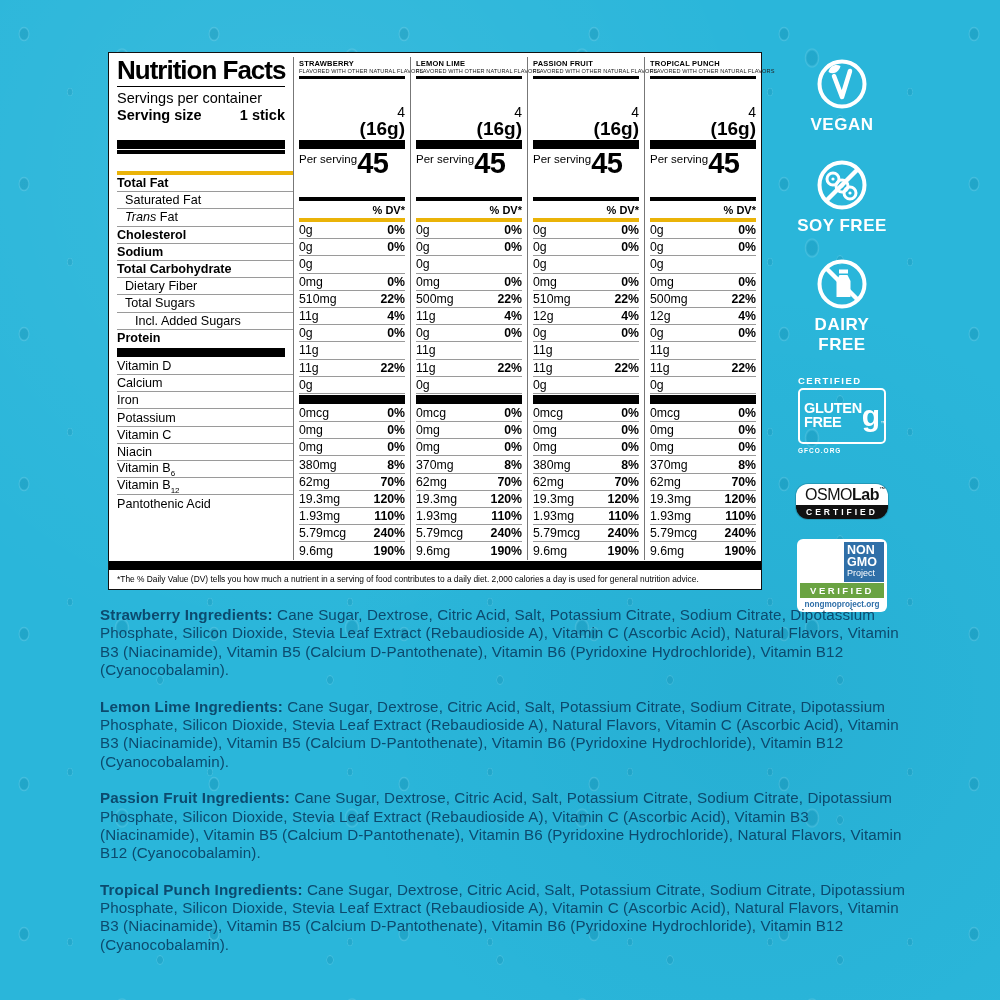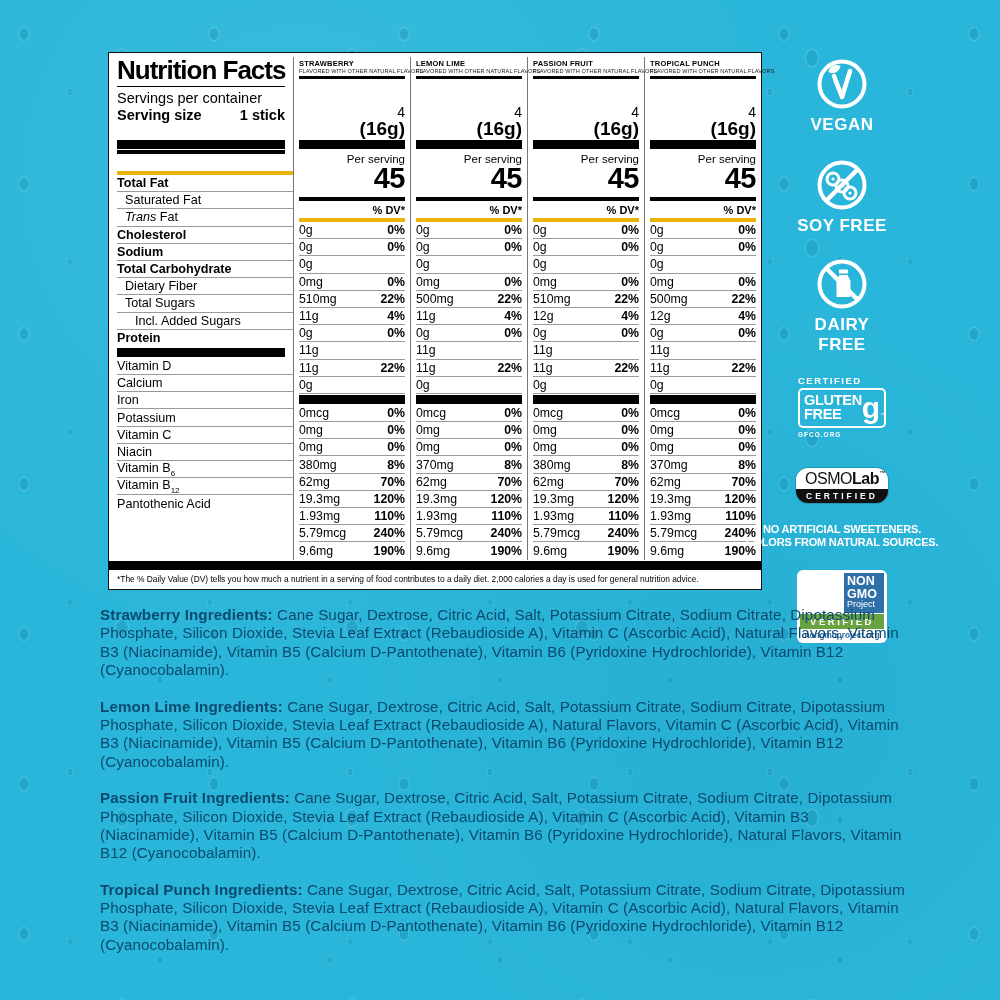--- a/index.html
+++ b/index.html
@@ -22,21 +22,21 @@
     background:#fff; border:1px solid #111; padding:4px 0 0 0;
   }
   .cols{ display:flex; }
   .lcol{ width:186px; padding:0 0 0 8px; }
   .fcol{ width:117px; border-left:1px solid #777; padding:0 5px; }
   .bar8{ height:9px; background:#000; margin:1px 0; }
   .bar4{ height:4px; background:#000; margin:1px 0; }
   .bar2{ height:2.5px; background:#000; margin:2px 0 1px 0; }
   .fullbar{ height:9px; background:#000; margin:1px 0 0 0; }
   .headzone{ height:82px; display:flex; flex-direction:column; }
-  .calzone{ height:46px; display:flex; flex-direction:column; }
+  .calzone{ height:46px; display:flex; flex-direction:row; }
   .dvrow{ height:20px; border-bottom:4px solid #eab308; display:flex; align-items:center; justify-content:flex-end; }
   .dvh{ font-size:11px; font-weight:700; }
   .nrow{ height:17.2px; border-bottom:1px solid #9a9a9a; display:flex; align-items:center; justify-content:space-between; overflow:hidden; }
   .nrow:last-child{ border-bottom:none; }
   .lab{ font-size:12.6px; color:#000; white-space:nowrap; }
   .l-b .lab{ font-weight:700; }
   .l-i1 .lab{ padding-left:8px; }
   .l-i2 .lab{ padding-left:18px; }
   .amt{ font-size:12.3px; }
   .pct{ font-size:12.3px; font-weight:700; }
@@ -53,21 +53,21 @@
   .fps{ margin-top:3px; text-align:right; font-size:11.5px; }
   .fcal{ text-align:right; font-size:29px; font-weight:700; line-height:.95; letter-spacing:-.5px; }
   .footnote{ font-size:8.4px; color:#000; padding:4px 8px 5px 8px; }
   
   .badges{ position:absolute; left:794px; top:58px; width:96px; display:flex; flex-direction:column; align-items:center; color:#fff; }
   .bicon{ width:52px; height:52px; }
   .blabel{ font-size:17px; font-weight:700; letter-spacing:.5px; margin-top:5px; text-align:center; }
   .mt-soy{ margin-top:24px; } .mt-dairy{ margin-top:22px; }
   .gf{ margin-top:20px; width:88px; }
   .gf-cert{ font-size:9.5px; font-weight:700; letter-spacing:1.5px; }
-  .gf-box{ border:2.5px solid #fff; border-radius:5px; margin-top:2px; display:flex; align-items:center; padding:4px 4px; }
+  .gf-box{ border:2.5px solid #fff; border-radius:5px; margin-top:2px; display:flex; align-items:center; padding:12px 4px; }
   .gf-words{ font-size:14.5px; font-weight:700; line-height:.95; letter-spacing:-.3px; flex:1; }
   .gf-g{ font-size:30px; font-weight:700; line-height:.8; position:relative; padding-right:4px; }
   .gf-g .tm{ font-size:6px; position:absolute; right:-2px; bottom:2px; font-weight:400; }
   .gf-url{ font-size:6.5px; font-weight:700; letter-spacing:1px; margin-top:3px; }
   .osmo{ margin-top:30px; width:92px; border-radius:12px; overflow:hidden; box-shadow:0 0 0 1px rgba(0,0,0,.15); }
   .osmo-top{ background:#fff; color:#111; font-size:16px; font-weight:700; text-align:center; padding:2px 2px 1px 2px; position:relative; letter-spacing:-.5px; }
   .osmo-top .o1{ font-weight:400; }
   .osmo-top .tm{ font-size:6px; position:absolute; top:2px; right:3px; }
   .osmo-bot{ background:#111; color:#fff; font-size:8.5px; font-weight:700; letter-spacing:3px; text-align:center; padding:2px 0; }
   .claims{ margin-top:20px; text-align:center; }
@@ -597,24 +597,20 @@
   </div>
 
   <div class="osmo">
     <div class="osmo-top">
       <span class="o1">OSMO</span><span>Lab</span>
       <span class="tm">™</span>
     </div>
     <div class="osmo-bot">CERTIFIED</div>
   </div>
 
-  <div class="claims">
-    <div class="claim">NO ARTIFICIAL SWEETENERS.</div>
-    <div class="claim">COLORS FROM NATURAL SOURCES.</div>
-  </div>
 
   <div class="ngmo">
     <div class="ngmo-top">
       <div class="ngmo-art">
         <svg width="100%" height="100%" viewBox="0 0 40 40">
           <path d="M3 24 L13 36 L36 5" fill="none" stroke="#6aa342" stroke-width="6"></path>
           <path d="M14 16 C8 8 2 10 4 16 C5 20 10 21 14 16 Z" fill="#f59e20" stroke="#333" stroke-width="1"></path>
           <path d="M15 15 C13 6 22 2 24 8 C25 13 20 16 15 15 Z" fill="#f59e20" stroke="#333" stroke-width="1"></path>
           <line x1="14" y1="16" x2="17" y2="20" stroke="#333" stroke-width="1.6"></line>
         </svg>

